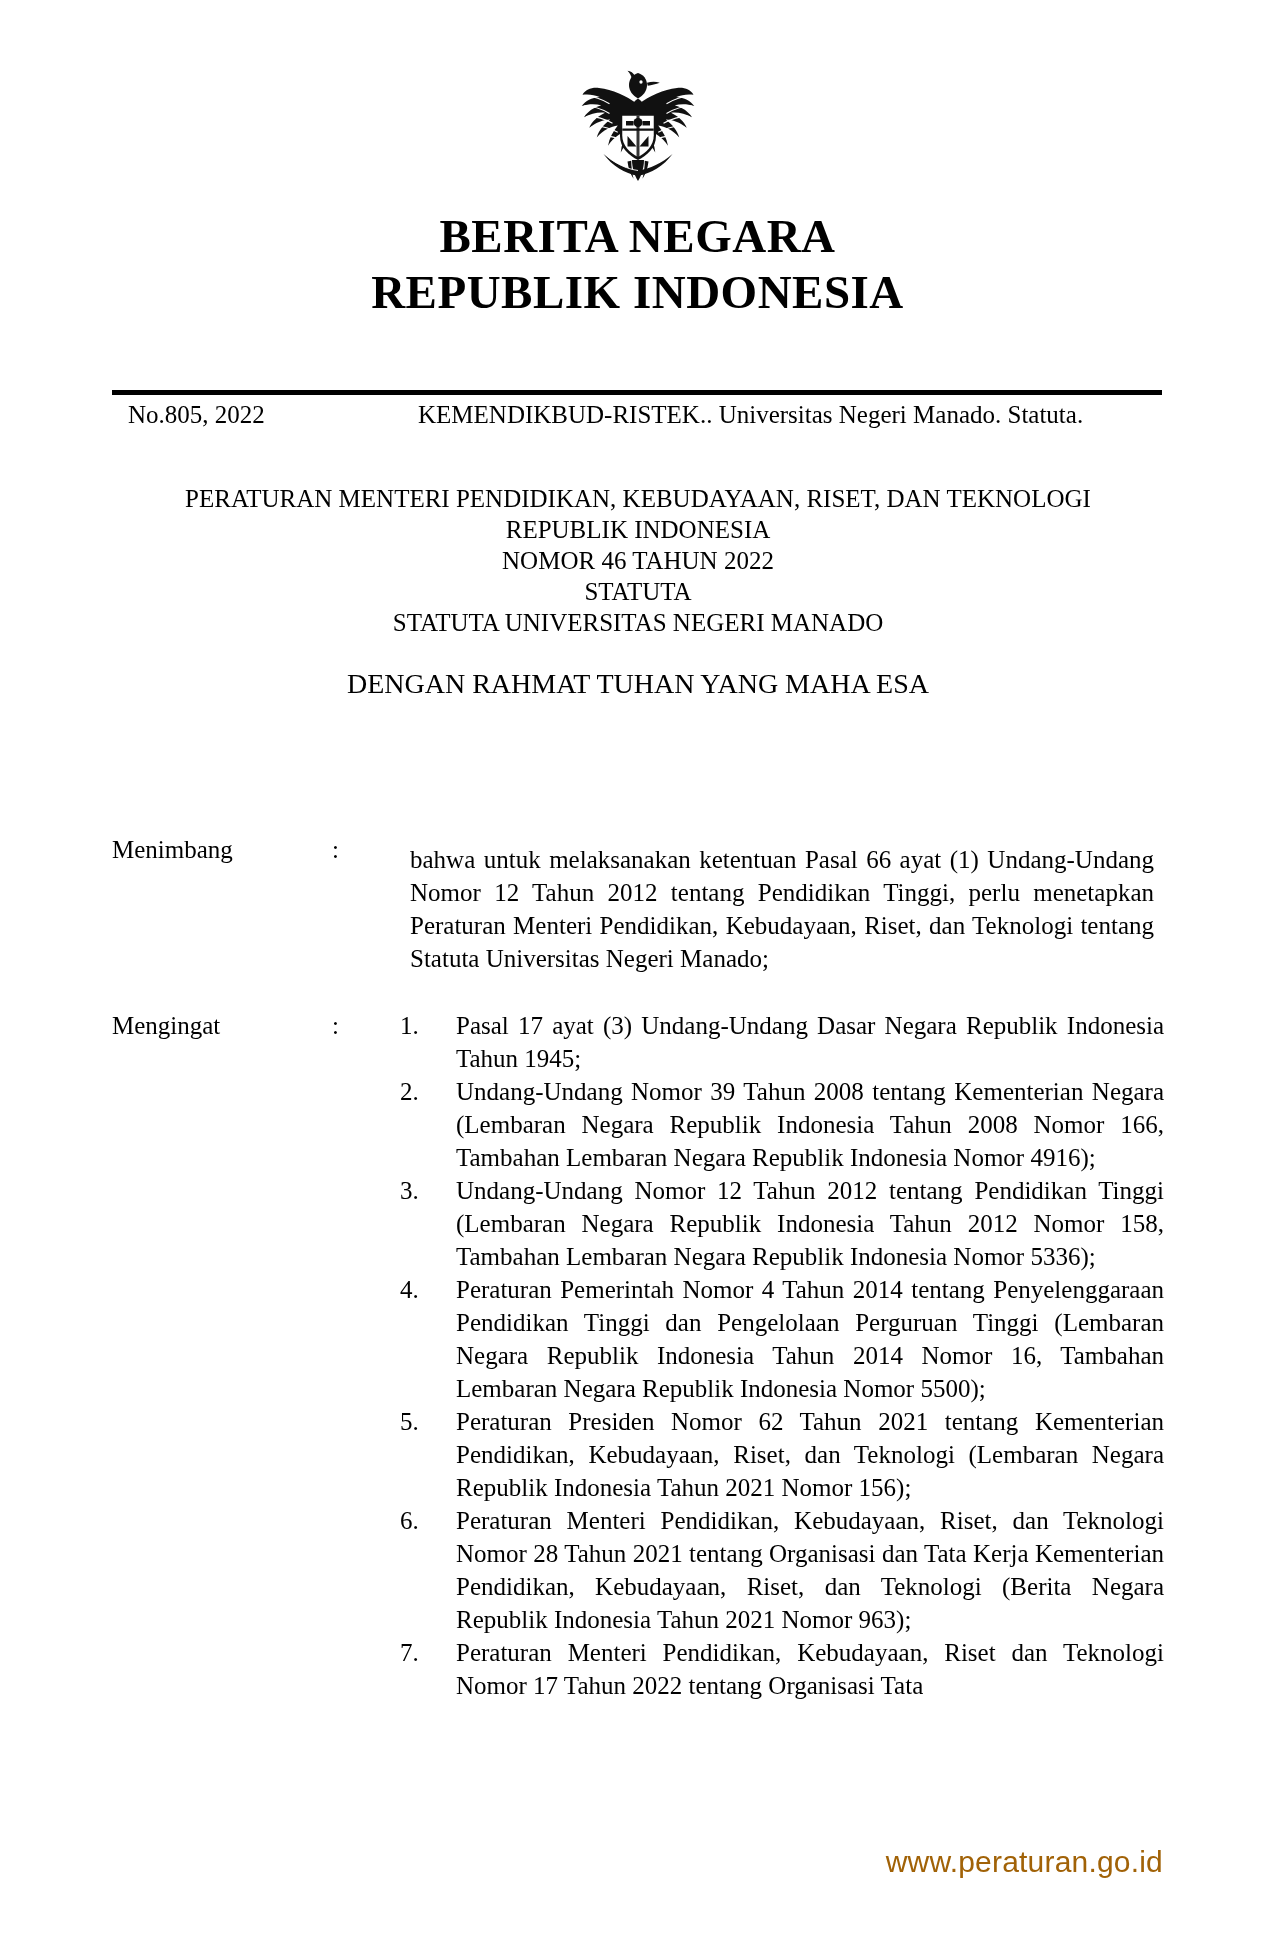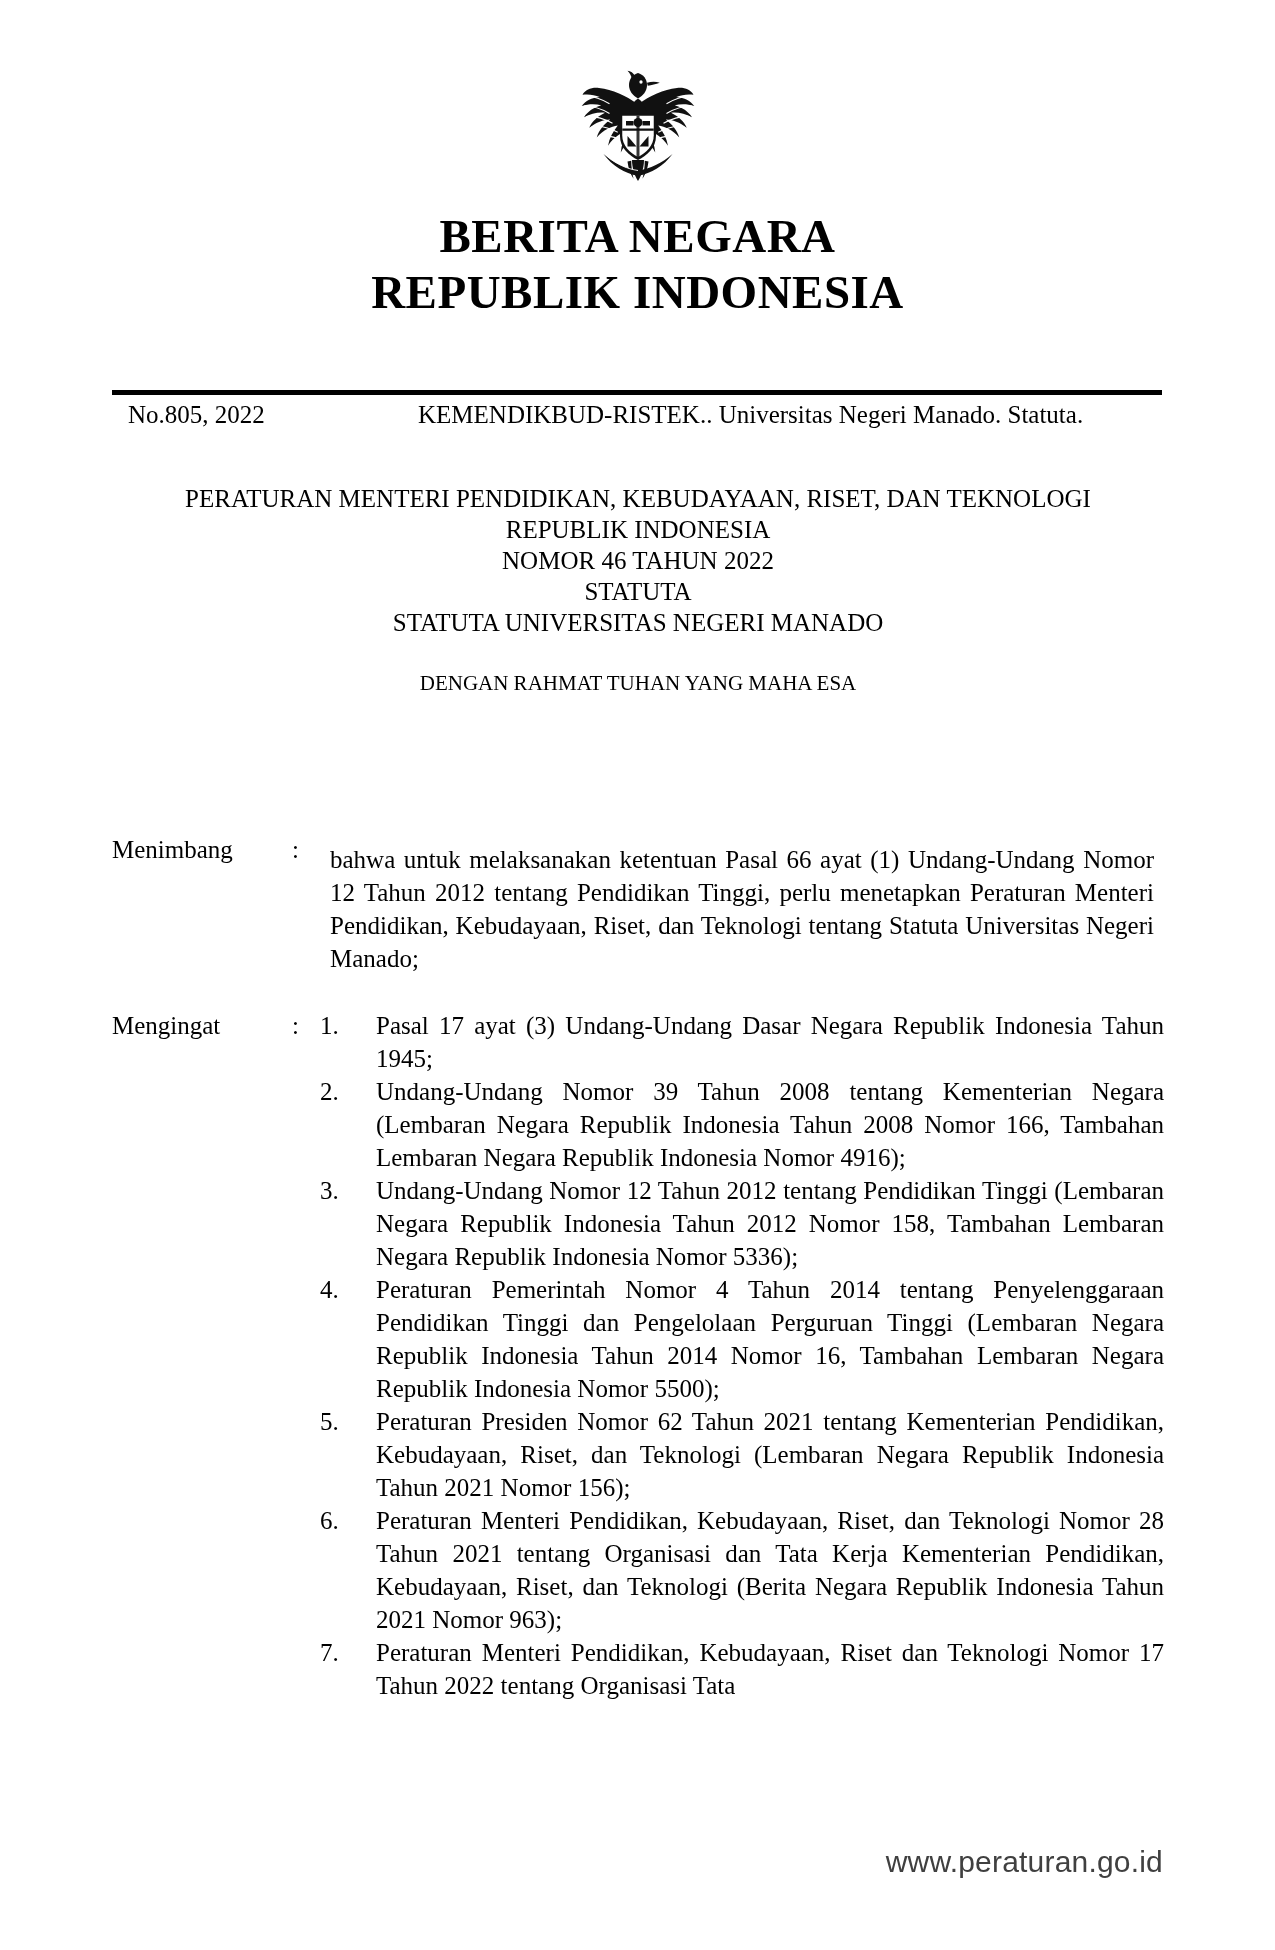--- a/index.html
+++ b/index.html
@@ -46,48 +46,48 @@
 
   
   .titleblock{
     position:absolute; left:112px; width:1052px; top:483px;
     text-align:center; font-size:25px; line-height:31px;
   }
   .titleblock .row{ display:block; }
 
   .enacting{
     position:absolute; left:112px; width:1052px; top:668px;
-    text-align:center; font-size:21px; line-height:31px;
+    text-align:center; font-size:28px; line-height:31px;
   }
   .ministerline{
     position:absolute; left:112px; width:1052px; top:730px;
     text-align:center; font-size:25px; line-height:31px;
   }
 
   
   .clauses{
     position:absolute; left:112px; width:1052px; top:833px;
     font-size:25px; line-height:33px;
   }
-  .clause{ display:flex; align-items:flex-start; margin-bottom:24px; }
+  .clause{ display:flex; align-items:flex-start; margin-bottom:24px;gap:40px; }
   .clause-label{ flex:0 0 180px; width:180px; }
   .clause-colon{ flex:0 0 28px; width:28px; }
   .clause-body{ flex:1 1 auto; text-align:justify; }
   .clause-body p{ margin:10px; text-align:justify; }
 
   .numlist{ margin:0; padding:0; list-style:none; }
   .numitem{ display:flex; align-items:flex-start; }
   .num{ flex:0 0 56px; width:56px; }
   .numtext{ flex:1 1 auto; text-align:justify; }
 
   
   .watermark{
     position:absolute; right:112px; top:1845px;
     font-family:"Liberation Sans","DejaVu Sans",sans-serif;
-    font-size:30px; color:#404040; letter-spacing:0.2px;
+    font-size:30px; color:#a16207; letter-spacing:0.2px;
     white-space:nowrap;
   }
 </style>
 </head>
 <body>
 
 <div class="page">
 
   <div class="emblem-wrap">
     <svg class="emblem" viewBox="0 0 200 200" aria-hidden="true">

